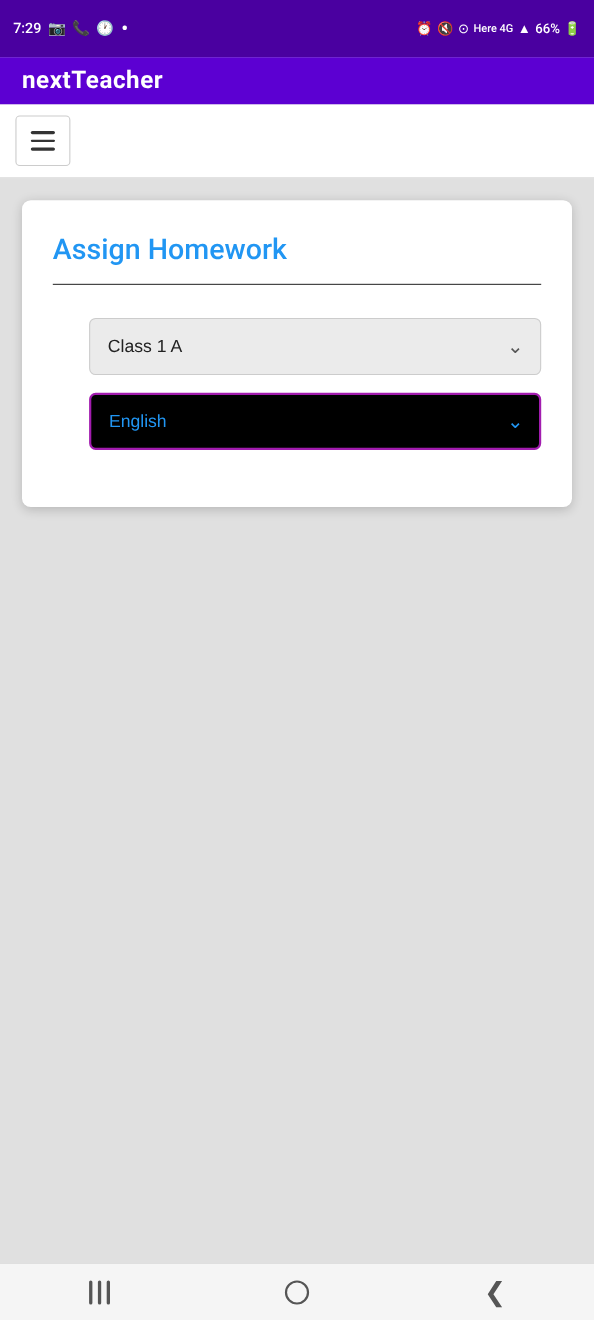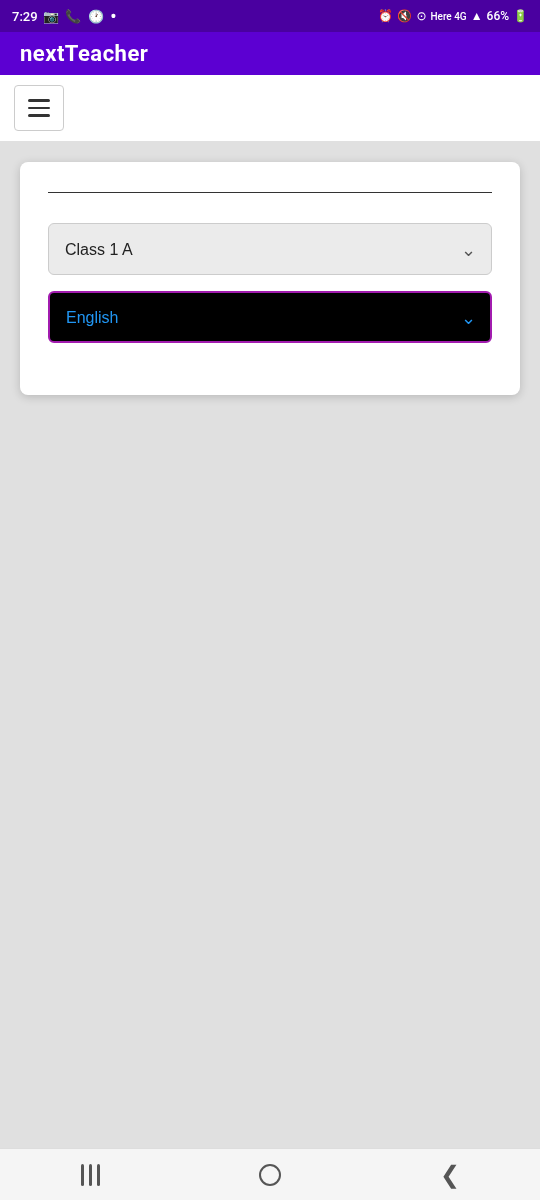--- a/index.html
+++ b/index.html
@@ -11,21 +11,21 @@
       font-family: 'Roboto', Arial, sans-serif;
       background: #e0e0e0;
       display: flex;
       flex-direction: column;
     }
 
     
     .status-bar {
       background: #4a00a0;
       color: white;
-      height: 32px;
+      height: 52px;
       display: flex;
       align-items: center;
       justify-content: space-between;
       padding: 0 12px;
       font-size: 13px;
       font-weight: 500;
     }
     .status-bar-left {
       display: flex;
       align-items: center;
@@ -112,20 +112,21 @@
 
     .card-divider {
       border: none;
       border-top: 1.5px solid #333;
       margin-bottom: 30px;
     }
 
     
     .form-group {
       margin-bottom: 16px;
+      margin-left: 33px;
     }
 
     .select-field {
       width: 100%;
       height: 52px;
       background: #ebebeb;
       border: 1.5px solid #ccc;
       border-radius: 6px;
       padding: 0 16px;
       font-size: 16px;
@@ -254,20 +255,21 @@
       <span></span>
       <span></span>
     </div>
   </div>
 </div>
 
 <div class="content-area">
 
   <div class="card">
 
+    <div class="card-title">Assign Homework</div>
     <hr class="card-divider">
 
     
     <div class="form-group">
       <div class="select-wrapper">
         <select class="select-field">
           <option value="Class 1 A" selected="">Class 1 A</option>
           <option value="Class 1 B">Class 1 B</option>
           <option value="Class 2 A">Class 2 A</option>
           <option value="Class 2 B">Class 2 B</option>

